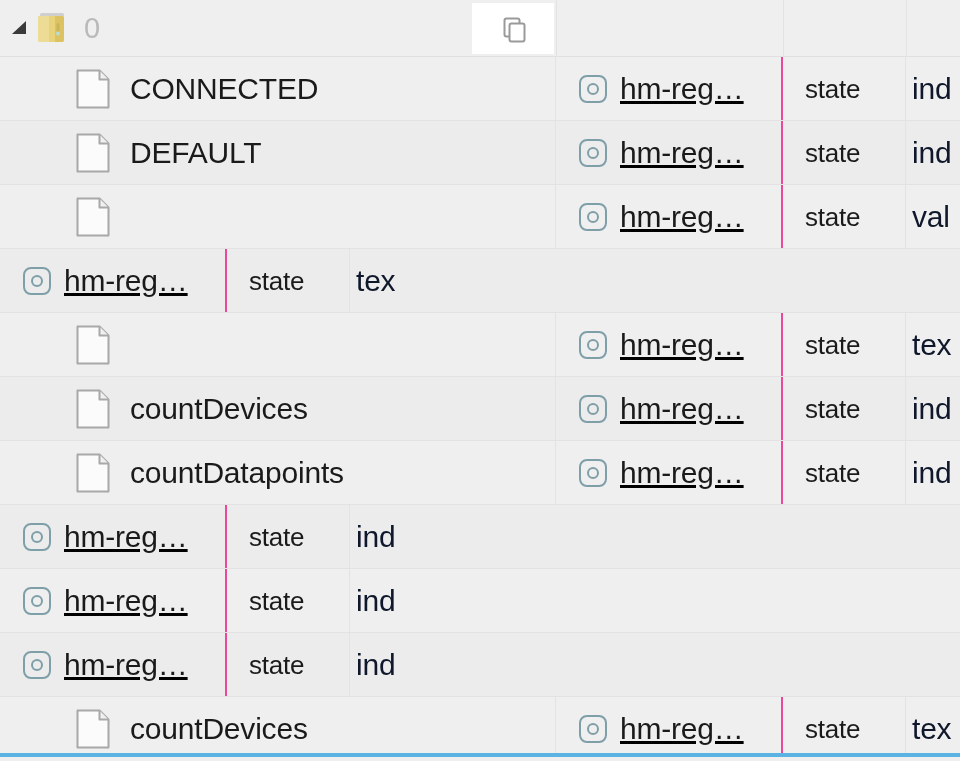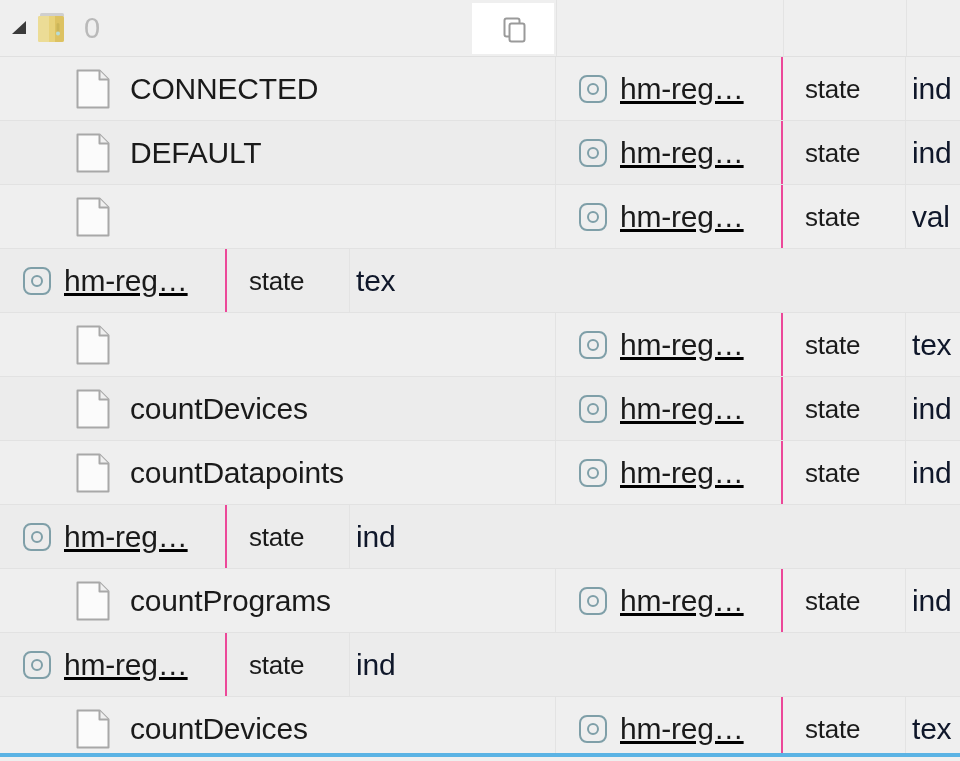--- a/index.html
+++ b/index.html
@@ -415,27 +415,20 @@
     <div class="c-kind">
       <span class="kind-label">state</span>
     </div>
 
     <div class="c-role">
       <span class="role-label">ind</span>
     </div>
   </div>
 
   <div class="row">
-    <div class="c-name">
-      <svg class="file-icon" viewBox="0 0 34 40">
-        <path d="M1.5 1.5 h22 l9 9 v28 h-31 z" fill="#fbfbfb" stroke="#a8a8a8" stroke-width="2" stroke-linejoin="round"></path>
-        <path d="M23.5 1.5 v9 h9" fill="#f0f0f0" stroke="#a8a8a8" stroke-width="2" stroke-linejoin="round"></path>
-      </svg>
-      <span class="name-label">countPrograms</span>
-    </div>
 
     <div class="c-type">
       <svg class="type-icon" viewBox="0 0 30 30">
         <rect x="2" y="2" width="26" height="26" rx="7" fill="none" stroke="#7f9fa8" stroke-width="2"></rect>
         <circle cx="15" cy="15" r="5" fill="none" stroke="#7f9fa8" stroke-width="2"></circle>
       </svg>
       <span class="type-label">hm-reg…</span>
     </div>
 
     <div class="c-kind">

